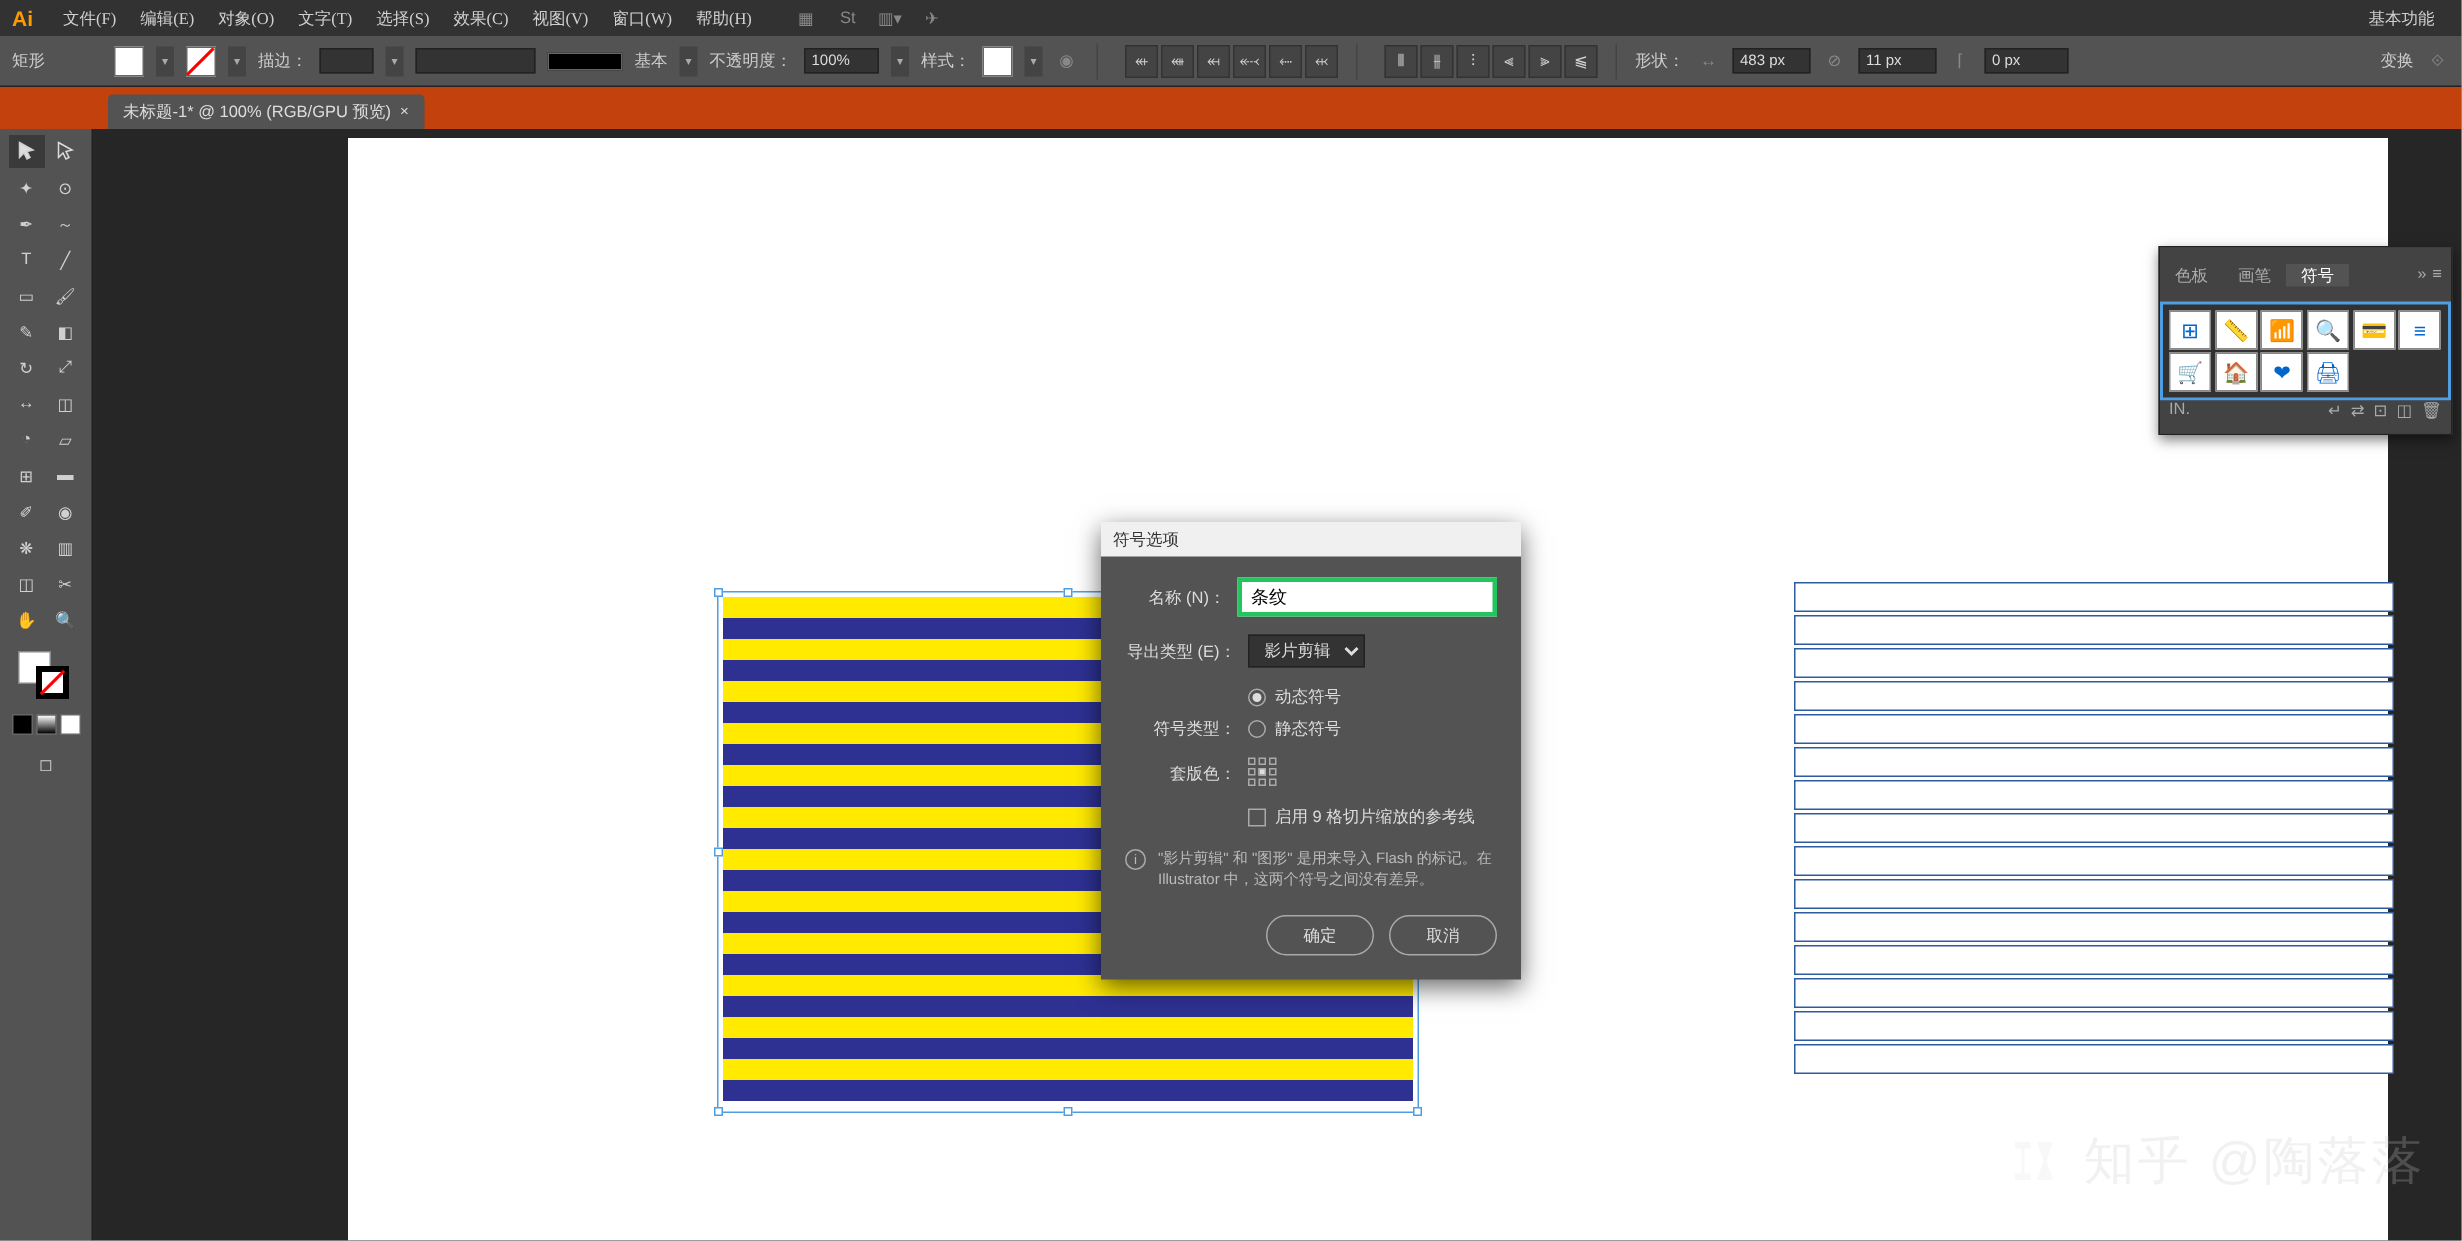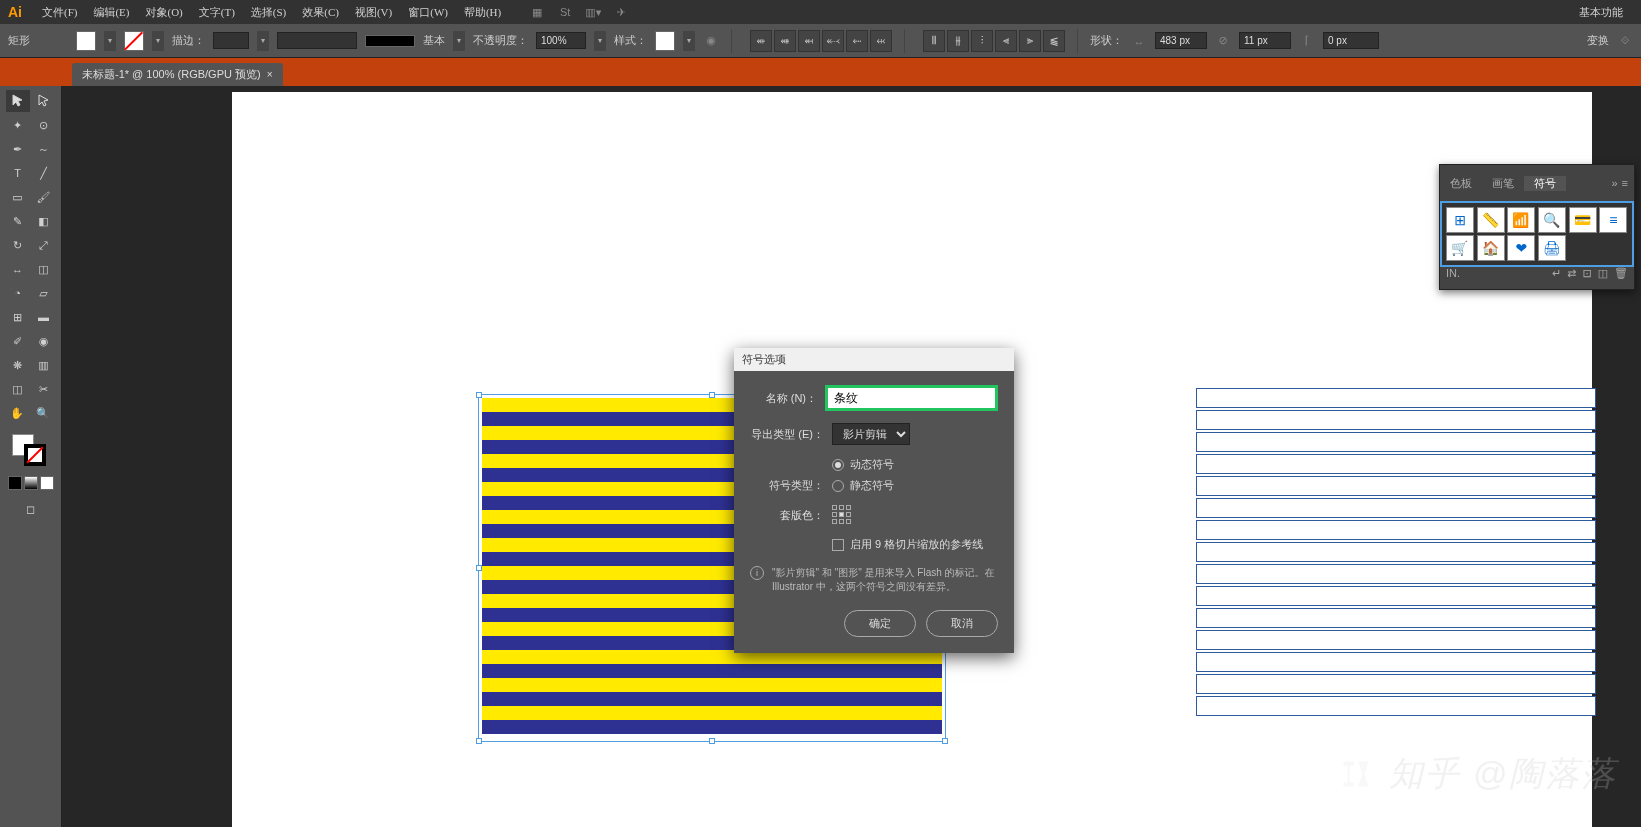--- a/index.html
+++ b/index.html
@@ -88,21 +88,21 @@
     .radio.checked::after { content:''; width: 6px; height: 6px; border-radius: 50%; background: #ddd; }
     .reg-grid { display: grid; grid-template-columns: repeat(3, 6px); grid-template-rows: repeat(3, 6px); gap: 1px; }
     .reg-dot { width: 5px; height: 5px; border: 1px solid #aaa; }
     .chk { width: 12px; height: 12px; border: 1px solid #aaa; display: inline-block; }
     .info-box { display: flex; gap: 8px; margin: 14px 0 16px 0; font-size: 10px; color: #bbb; line-height: 1.4; }
     .info-icon { width: 14px; height: 14px; border-radius: 50%; border: 1px solid #aaa; display: flex; align-items: center; justify-content: center; font-size: 9px; flex-shrink: 0; }
     .dlg-buttons { display: flex; gap: 10px; justify-content: flex-end; }
     .dlg-btn { border: 1px solid #aaa; background: transparent; color: #ddd; padding: 5px 24px; border-radius: 14px; cursor: pointer; font-size: 11px; }
     
     
-    .watermark { position: absolute; right: 24px; bottom: 30px; font-size: 34px; color: rgba(200,200,200,0.25); font-weight: 300; letter-spacing: 2px; display: flex; align-items: center; gap: 12px; font-style: italic; }
+    .watermark { position: absolute; right: 24px; bottom: 30px; font-size: 34px; color: rgba(200,200,200,0.25); font-weight: 300; letter-spacing: 2px; display: flex; align-items: center; gap: 12px; }
     .zh-logo { width: 42px; height: 42px; opacity: 0.25; }
     
     .flex-sp { flex: 1; }
   </style>
 </head>
 <body>
 
 <div class="menubar">
   <span class="ai-logo">Ai</span>
   <span class="menu-item">文件(F)</span>

